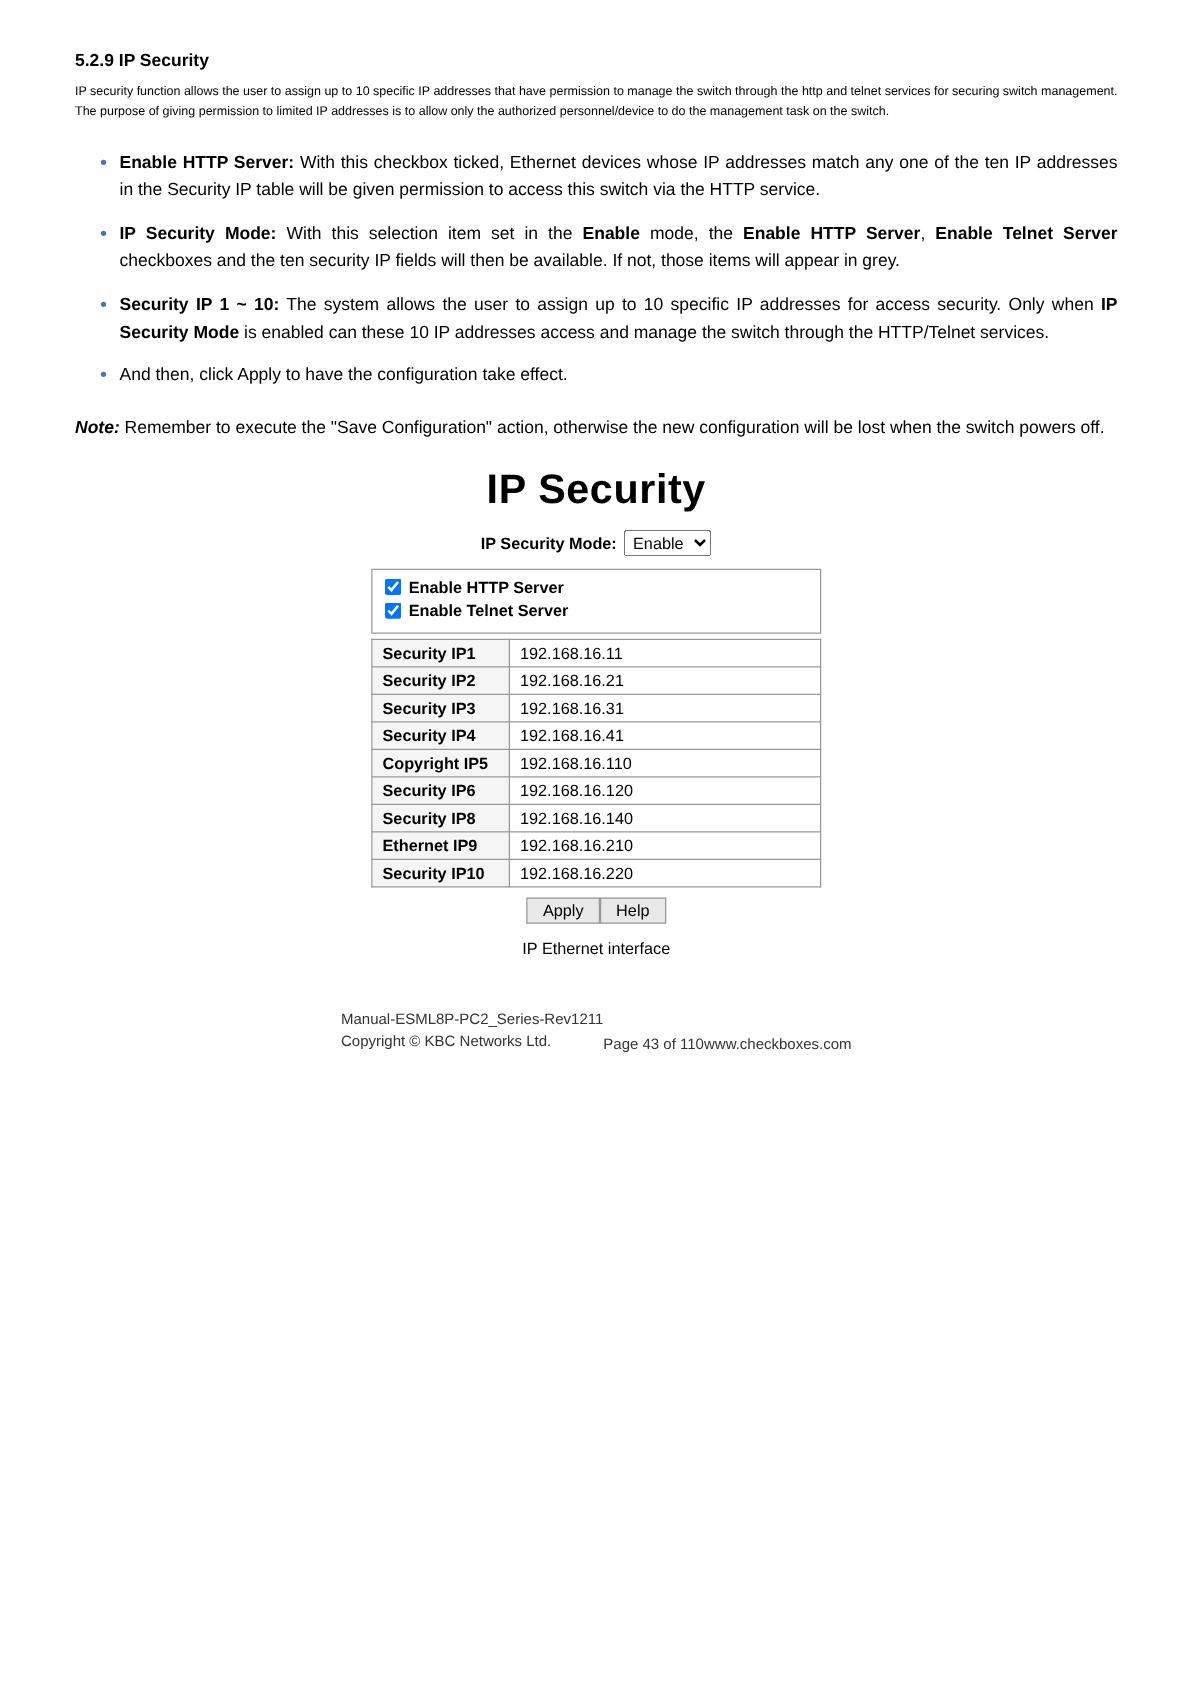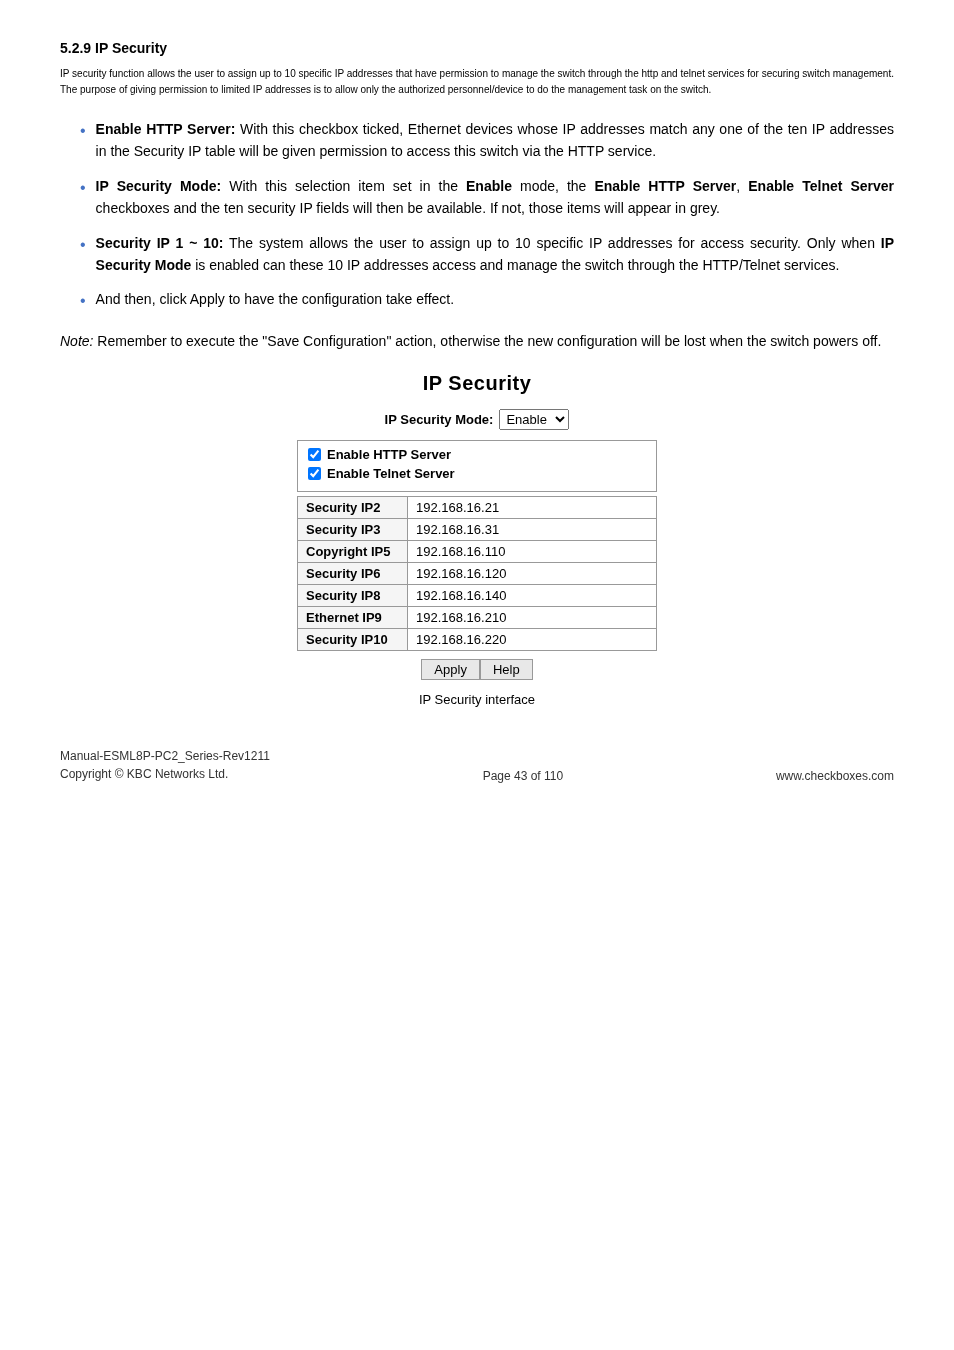--- a/index.html
+++ b/index.html
@@ -50,35 +50,35 @@
     }
 
     .note-paragraph {
       font-size: 14px;
       line-height: 1.6;
       margin-bottom: 20px;
       text-align: justify;
     }
 
     .note-bold {
-      font-weight: normal;
+      font-weight: bold;
       font-style: italic;
     }
 
     
     .ip-security-panel {
       display: flex;
       flex-direction: column;
       align-items: center;
       margin: 20px auto;
       width: 360px;
     }
 
     .ip-security-title {
-      font-size: 20px;
+      font-size: 33px;
       font-weight: bold;
       margin-bottom: 14px;
       letter-spacing: 0.5px;
     }
 
     .mode-row {
       display: flex;
       align-items: center;
       margin-bottom: 10px;
       font-size: 13px;
@@ -159,21 +159,21 @@
 
     .caption-text {
       font-size: 13px;
       text-align: center;
       margin-top: 4px;
     }
 
     
     .footer {
       display: flex;
-      justify-content: space-between;
+      justify-content: center;
       align-items: flex-end;
       margin-top: 40px;
       font-size: 12px;
       color: #333;
       border-top: none;
     }
 
     .footer-left {
       line-height: 1.5;
     }
@@ -239,27 +239,35 @@
       <span>Enable HTTP Server</span>
     </div>
     <div class="checkbox-row">
       <input type="checkbox" checked="" style="">
       <span>Enable Telnet Server</span>
     </div>
   </div>
 
   <table class="security-table">
     <tbody id="security-ip-tbody">
+    <tr>
+          <td>Security IP1</td>
+          <td><input type="text" value="192.168.16.11" style=""></td>
+        </tr>
         <tr>
           <td>Security IP2</td>
           <td><input type="text" value="192.168.16.21" style=""></td>
         </tr>
         <tr>
           <td>Security IP3</td>
           <td><input type="text" value="192.168.16.31" style=""></td>
+        </tr>
+        <tr>
+          <td>Security IP4</td>
+          <td><input type="text" value="192.168.16.41" style=""></td>
         </tr>
         <tr>
           <td>Copyright IP5</td>
           <td><input type="text" value="192.168.16.110" style=""></td>
         </tr>
         <tr>
           <td>Security IP6</td>
           <td><input type="text" value="192.168.16.120" style=""></td>
         </tr>
         <tr>
@@ -275,21 +283,21 @@
           <td><input type="text" value="192.168.16.220" style=""></td>
         </tr>
       </tbody>
   </table>
 
   <div class="button-row">
     <button class="btn">Apply</button>
     <button class="btn">Help</button>
   </div>
 
-  <div class="caption-text">IP Security interface</div>
+  <div class="caption-text">IP Ethernet interface</div>
 </div>
 
 <div class="footer">
   <div class="footer-left">
     <div>Manual-ESML8P-PC2_Series-Rev1211</div>
     <div>Copyright © KBC Networks Ltd.</div>
   </div>
   <div class="footer-center">
     <span>Page 43 of 110</span>
   </div>

